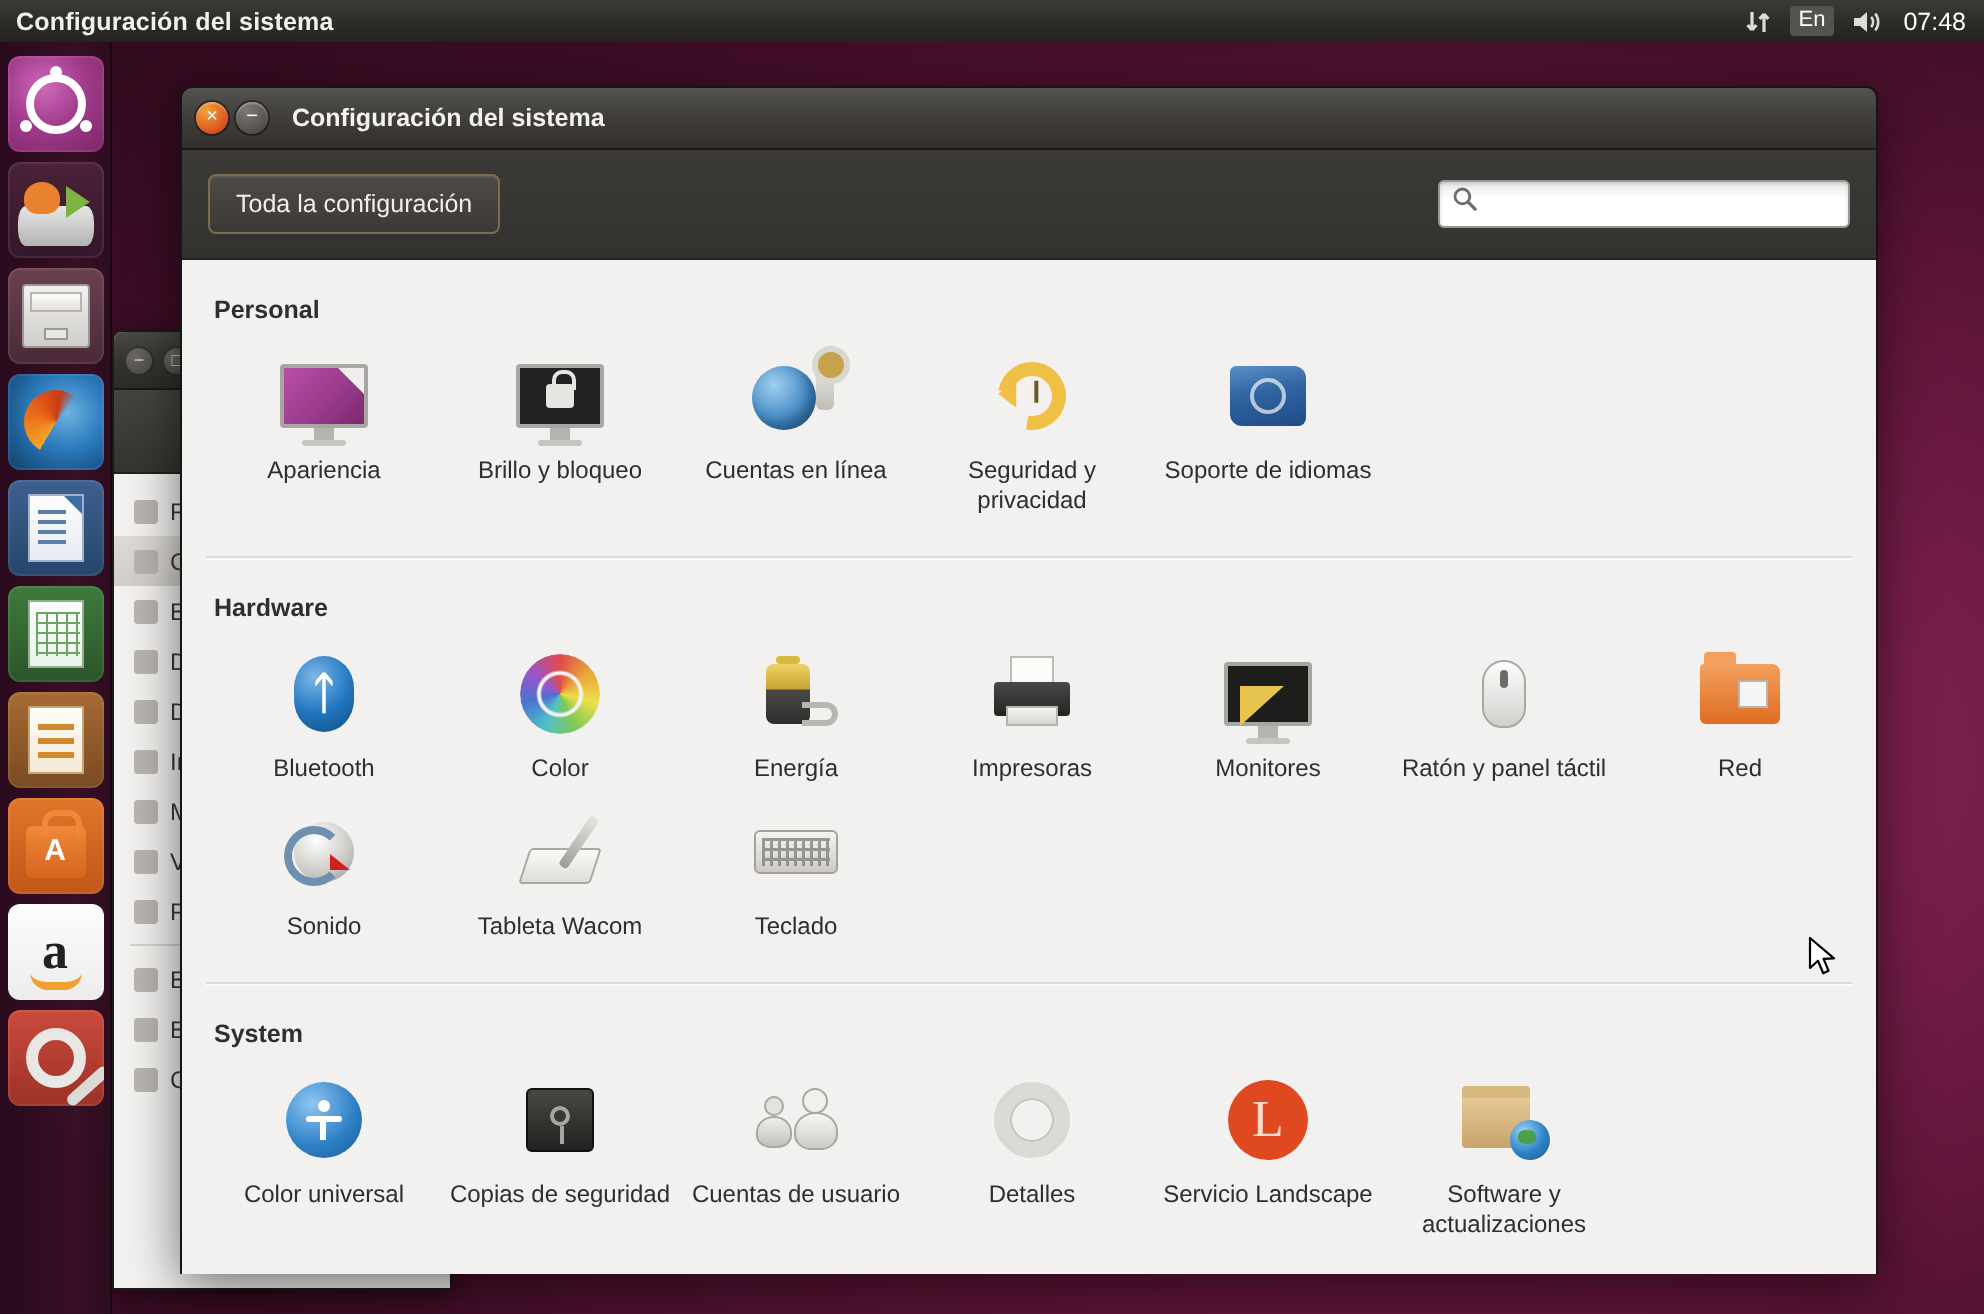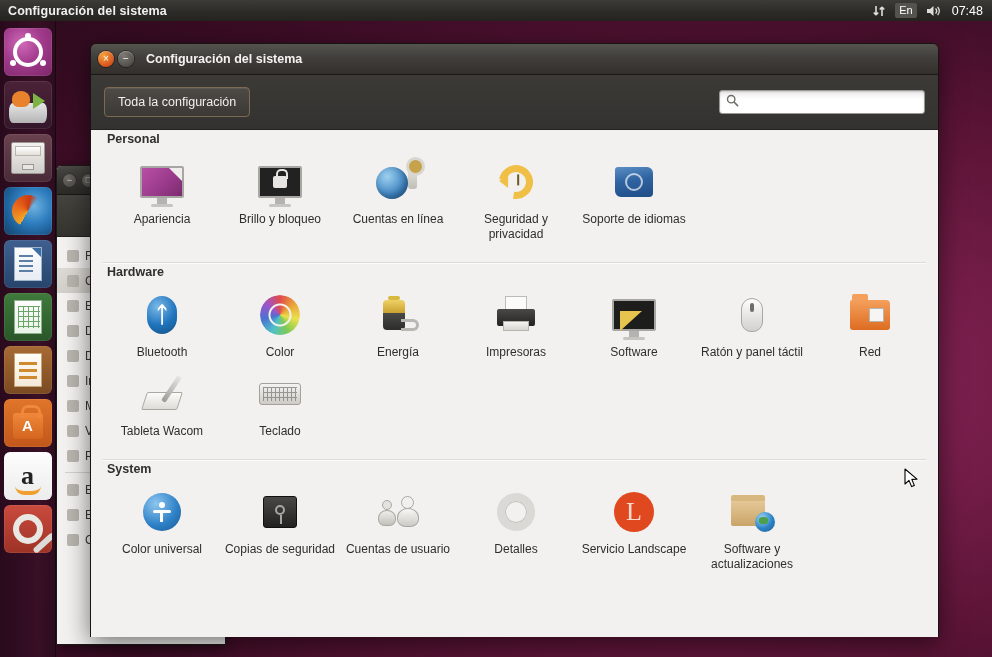--- a/index.html
+++ b/index.html
@@ -188,20 +188,21 @@
   }
 
   #panes {
     height: 508px;
     background: #f2f1f0;
     overflow: hidden;
   }
   .section-header {
     font-size: 12.5px; font-weight: bold; color: #2f2f2d;
     padding: 2px 0 2px 16px;
+    margin-top: 16px;
   }
   .section-divider { height: 1px; background: #dcdad6; margin: 6px 12px 0 12px; box-shadow: 0 1px 0 #fbfbfa; }
   .icon-grid {
     display: flex; flex-wrap: wrap;
     padding: 4px 8px 10px 12px;
   }
   .setting-item {
     width: 118px;
     display: flex; flex-direction: column; align-items: center;
     padding: 6px 2px 4px 2px;
@@ -579,35 +580,44 @@
         <div class="setting-label">Impresoras</div>
       </div>
       <div class="setting-item">
         <div class="ic ic-monitores">
           <div class="mon-base">
               <div class="ruler"></div>
               <div class="mon-stand"></div>
               <div class="mon-foot"></div>
             </div>
         </div>
-        <div class="setting-label">Software</div>
+        <div class="setting-label">Monitores</div>
       </div>
       <div class="setting-item">
         <div class="ic ic-raton">
             <div class="mouse"></div>
           </div>
         <div class="setting-label">Ratón y panel táctil</div>
       </div>
       <div class="setting-item">
         <div class="ic ic-red">
             <div class="folder">
               <div class="pc"></div>
             </div>
           </div>
         <div class="setting-label">Red</div>
+      </div>
+      <div class="setting-item">
+        <div class="ic ic-sonido">
+            <div class="ball">
+              <div class="arc"></div>
+              <div class="tag"></div>
+            </div>
+          </div>
+        <div class="setting-label">Sonido</div>
       </div>
       <div class="setting-item">
         <div class="ic ic-wacom">
             <div class="pad"></div>
             <div class="pen"></div>
           </div>
         <div class="setting-label">Tableta Wacom</div>
       </div>
       <div class="setting-item">
         <div class="ic ic-teclado">

